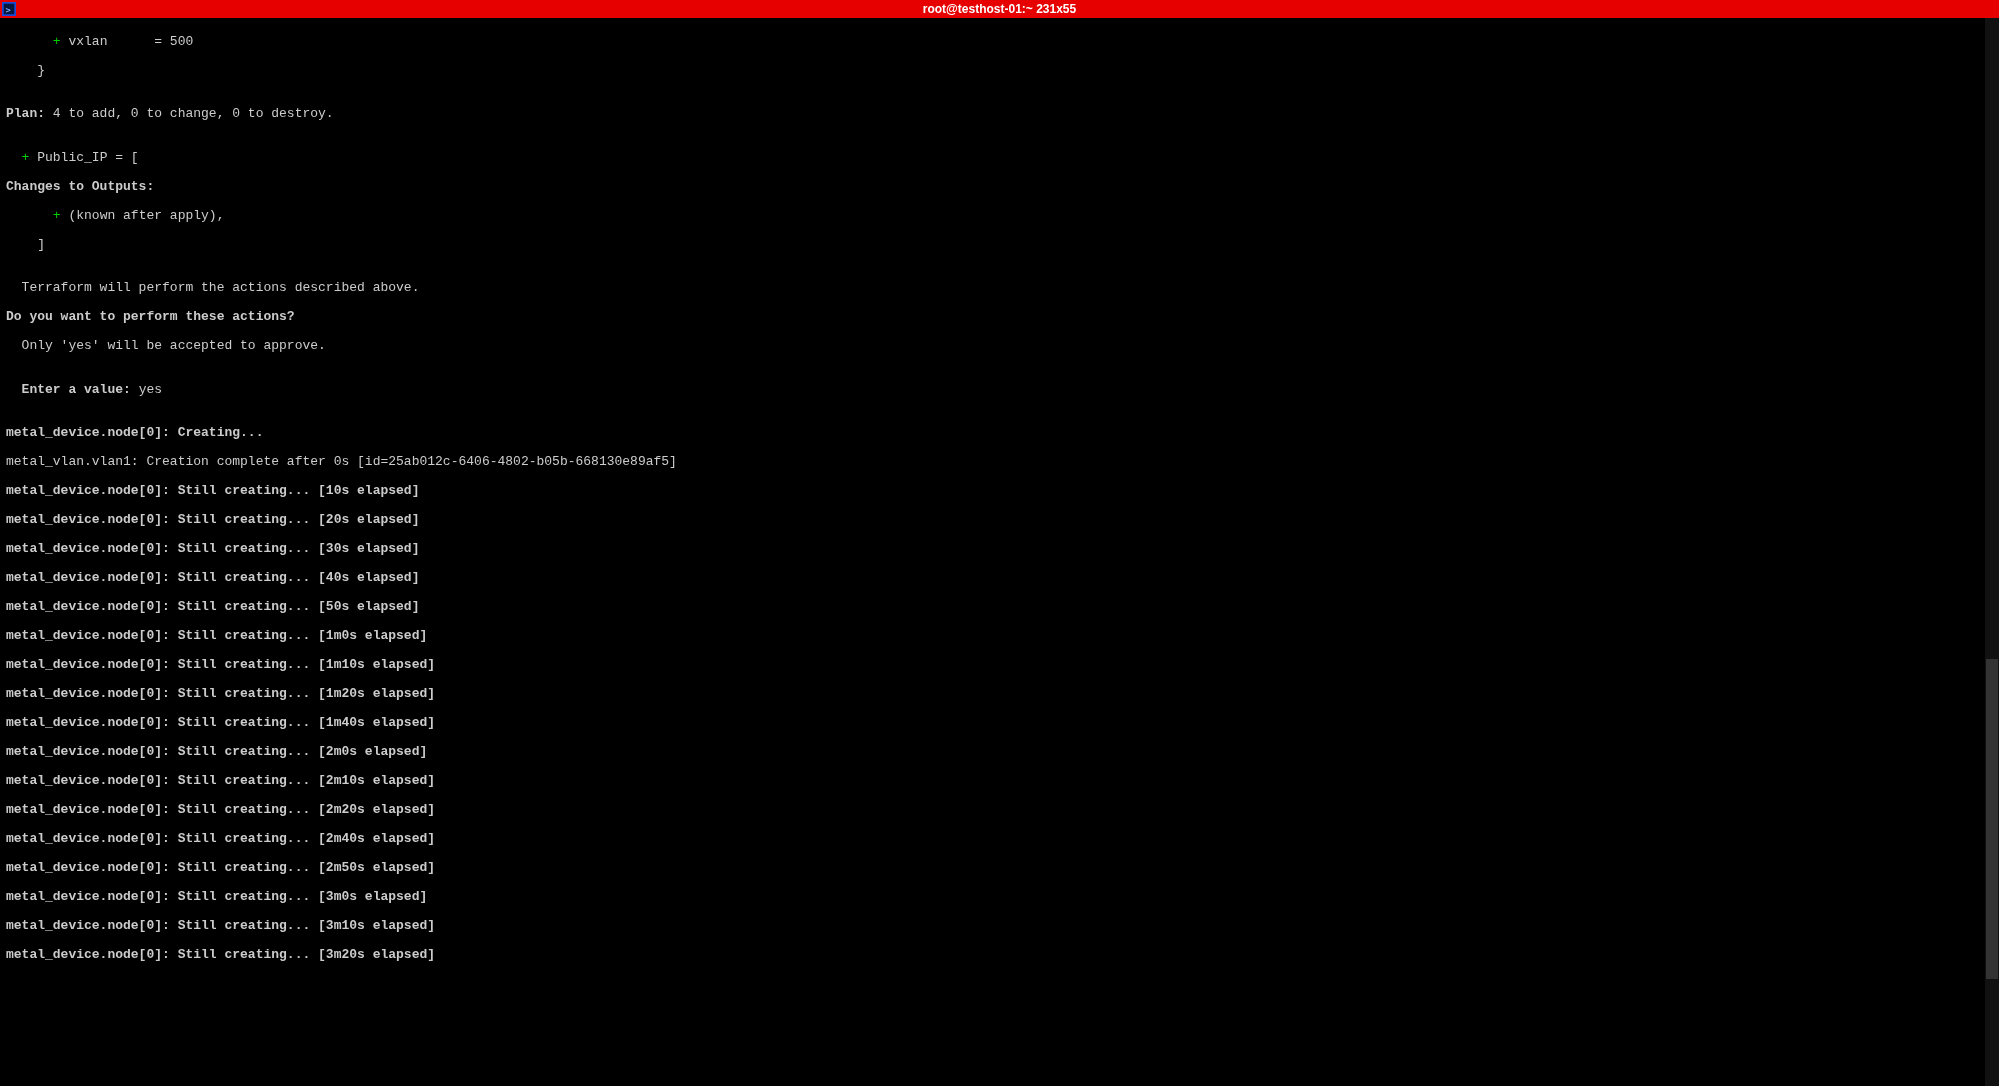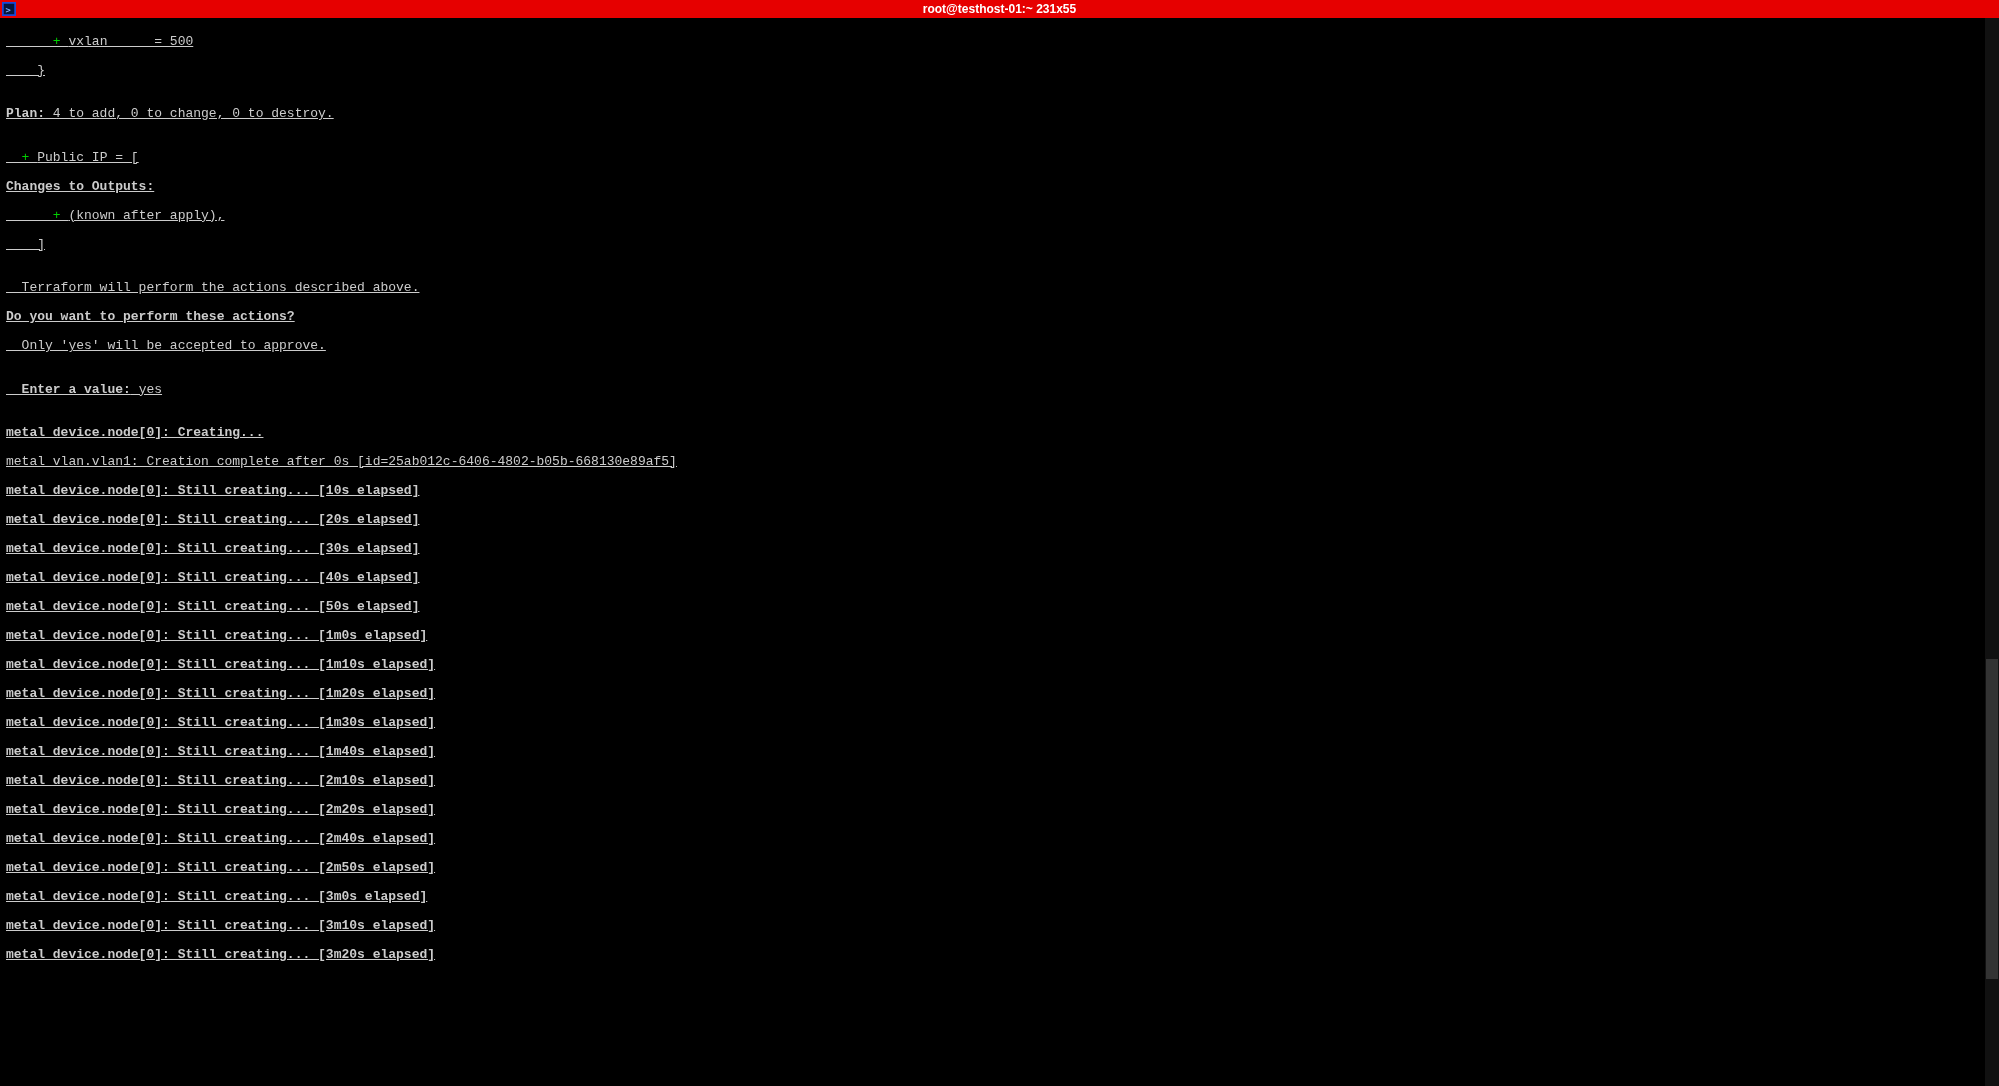--- a/index.html
+++ b/index.html
@@ -35,21 +35,21 @@
     left: 50%;
     transform: translateX(-50%);
     white-space: nowrap;
   }
   .terminal {
     padding: 2px 6px;
     line-height: 14.5px;
     white-space: pre;
     background: #000;
   }
-  .line { white-space: pre; text-decoration: underline; }
+  .line { white-space: pre; }
   .green { color: #00d000; }
   .bold { font-weight: bold; }
   .scrollbar-track {
     position: absolute;
     right: 0;
     top: 18px;
     bottom: 0;
     width: 14px;
     background: #111;
   }
@@ -96,22 +96,22 @@
 <div class="line bold">metal_device.node[0]: Creating...</div>
 <div class="line">metal_vlan.vlan1: Creation complete after 0s [id=25ab012c-6406-4802-b05b-668130e89af5]</div>
 <div class="line bold">metal_device.node[0]: Still creating... [10s elapsed]</div>
 <div class="line bold">metal_device.node[0]: Still creating... [20s elapsed]</div>
 <div class="line bold">metal_device.node[0]: Still creating... [30s elapsed]</div>
 <div class="line bold">metal_device.node[0]: Still creating... [40s elapsed]</div>
 <div class="line bold">metal_device.node[0]: Still creating... [50s elapsed]</div>
 <div class="line bold">metal_device.node[0]: Still creating... [1m0s elapsed]</div>
 <div class="line bold">metal_device.node[0]: Still creating... [1m10s elapsed]</div>
 <div class="line bold">metal_device.node[0]: Still creating... [1m20s elapsed]</div>
-<div class="line bold">metal_device.node[0]: Still creating... [1m30s elapsed]</div>
 <div class="line bold">metal_device.node[0]: Still creating... [1m40s elapsed]</div>
+<div class="line bold">metal_device.node[0]: Still creating... [2m0s elapsed]</div>
 <div class="line bold">metal_device.node[0]: Still creating... [2m10s elapsed]</div>
 <div class="line bold">metal_device.node[0]: Still creating... [2m20s elapsed]</div>
 <div class="line bold">metal_device.node[0]: Still creating... [2m40s elapsed]</div>
 <div class="line bold">metal_device.node[0]: Still creating... [2m50s elapsed]</div>
 <div class="line bold">metal_device.node[0]: Still creating... [3m0s elapsed]</div>
 <div class="line bold">metal_device.node[0]: Still creating... [3m10s elapsed]</div>
 <div class="line bold">metal_device.node[0]: Still creating... [3m20s elapsed]</div>
 
 
 

